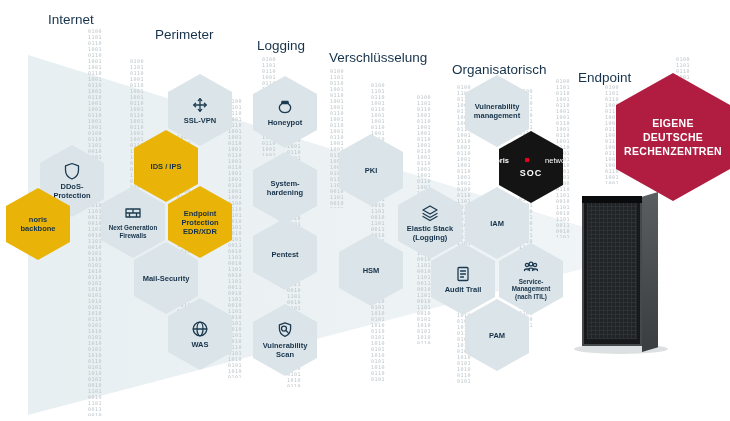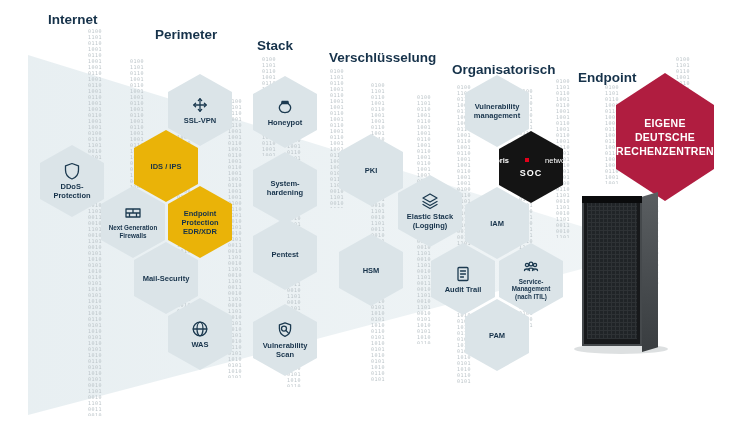--- a/index.html
+++ b/index.html
@@ -14,35 +14,35 @@
     clip-path:polygon(0 0, 0 100%, 100% 54%);
   }
   
   .bits{
     position:absolute;width:15px;overflow:hidden;z-index:2;
     font-family:"DejaVu Sans Mono",monospace;font-size:5px;line-height:6px;
     color:#bcc5c9;word-break:break-all;letter-spacing:0.5px;
   }
   
   .col-label{
-    position:absolute;z-index:5;font-size:13.5px;font-weight:bold;color:#16324a;white-space:nowrap;
+    position:absolute;z-index:5;font-size:13.5px;font-weight:normal;color:#16324a;white-space:nowrap;
   }
   
   .hex{
     position:absolute;width:64px;height:72px;z-index:3;box-sizing:border-box;
     clip-path:polygon(50% 0,100% 25%,100% 75%,50% 100%,0 75%,0 25%);
     background:#dbe4e8;display:flex;flex-direction:column;align-items:center;justify-content:center;
     text-align:center;padding:5px 6px;
   }
   .hex .hex-label{font-size:7.5px;font-weight:bold;color:#16324a;line-height:1.2;}
   .hex.dark{background:#eab308;}
   .hex.black{background:#141414;}
   .hex.black .hex-label{color:#ffffff;font-size:9px;letter-spacing:1px;}
   .hex .hex-label.small{font-size:6.3px;}
-  .hex.big{width:98px;height:128px;padding:10px 14px;}
+  .hex.big{width:114px;height:128px;padding:10px 14px;}
   .hex.red{background:#b01d40;}
   .hex.red .hex-label{color:#ffffff;font-size:10.5px;line-height:1.35;letter-spacing:0.3px;}
   .icon{width:18px;height:18px;margin-bottom:2px;flex:0 0 auto;}
   .icon path,.icon circle,.icon ellipse,.icon rect{fill:none;stroke:#1c3a50;stroke-width:1.3;stroke-linecap:round;stroke-linejoin:round;}
   .brand{display:flex;align-items:center;gap:15px;margin-bottom:3px;}
   .brand .b1{color:#ffffff;font-size:7.5px;font-weight:bold;}
   .brand .b2{color:#ffffff;font-size:7.5px;}
   .brand .dot{width:4px;height:4px;background:#e2001a;display:inline-block;margin:0 1px;}
   
   .rack{position:absolute;left:582px;top:192px;width:78px;height:160px;z-index:3;}
@@ -76,30 +76,33 @@
   <div class="bits" style="left:417px;top:94px;height:250px">010011010110100101101001100101101001011010010110100110010110100110010100011011010010110100101101001100101101001011010010110100110010110100101101001001011010010110100110010110100101101001011010011001011010010110100101101001100101101001010010110100101101001100101101001011000101101001011010011001011010010110100101101001100101101001011010010110100101100101101001011010010110100110010110100101101001011010011001011010010110100101101001011010010110</div>
   <div class="bits" style="left:457px;top:84px;height:300px">010011010110100101101001100101101001011010010110100110010110100110010100011011010010110100101101001100101101001011010010110100110010110100101101001001011010010110100110010110100101101001011010011001011010010110100101101001100101101001010010110100101101001100101101001011000101101001011010011001011010010110100101101001100101101001011010010110100101100101101001011010010110100110010110100101101001011010011001011010010110100101101001011010010110</div>
   <div class="bits" style="left:519px;top:88px;height:240px">010011010110100101101001100101101001011010010110100110010110100110010100011011010010110100101101001100101101001011010010110100110010110100101101001001011010010110100110010110100101101001011010011001011010010110100101101001100101101001010010110100101101001100101101001011000101101001011010011001011010010110100101101001100101101001011010010110100101100101101001011010010110100110010110100101101001011010011001011010010110100101101001011010010110</div>
   <div class="bits" style="left:556px;top:78px;height:160px">010011010110100101101001100101101001011010010110100110010110100110010100011011010010110100101101001100101101001011010010110100110010110100101101001001011010010110100110010110100101101001011010011001011010010110100101101001100101101001010010110100101101001100101101001011000101101001011010011001011010010110100101101001100101101001011010010110100101100101101001011010010110100110010110100101101001011010011001011010010110100101101001011010010110</div>
   <div class="bits" style="left:605px;top:84px;height:100px">010011010110100101101001100101101001011010010110100110010110100110010100011011010010110100101101001100101101001011010010110100110010110100101101001001011010010110100110010110100101101001011010011001011010010110100101101001100101101001010010110100101101001100101101001011000101101001011010011001011010010110100101101001100101101001011010010110100101100101101001011010010110100110010110100101101001011010011001011010010110100101101001011010010110</div>
   <div class="bits" style="left:645px;top:196px;height:90px">010011010110100101101001100101101001011010010110100110010110100110010100011011010010110100101101001100101101001011010010110100110010110100101101001001011010010110100110010110100101101001011010011001011010010110100101101001100101101001010010110100101101001100101101001011000101101001011010011001011010010110100101101001100101101001011010010110100101100101101001011010010110100110010110100101101001011010011001011010010110100101101001011010010110</div>
   <div class="bits" style="left:676px;top:56px;height:60px">010011010110100101101001100101101001011010010110100110010110100110010100011011010010110100101101001100101101001011010010110100110010110100101101001001011010010110100110010110100101101001011010011001011010010110100101101001100101101001010010110100101101001100101101001011000101101001011010011001011010010110100101101001100101101001011010010110100101100101101001011010010110100110010110100101101001011010011001011010010110100101101001011010010110</div>
 
   <div class="col-label" style="left:48px;top:12px">Internet</div>
   <div class="col-label" style="left:155px;top:27px">Perimeter</div>
-  <div class="col-label" style="left:257px;top:38px">Stack</div>
+  <div class="col-label" style="left:257px;top:38px">Logging</div>
   <div class="col-label" style="left:329px;top:50px">Verschlüsselung</div>
   <div class="col-label" style="left:452px;top:62px">Organisatorisch</div>
   <div class="col-label" style="left:578px;top:70px">Endpoint</div>
 
   <div class="hex" style="left:40px;top:145px">
     <svg class="icon" viewBox="0 0 18 18">
         <path d="M9 1.5 L15.5 3.8 V8 C15.5 12.5 12.8 15.6 9 17 C5.2 15.6 2.5 12.5 2.5 8 V3.8 Z"></path>
       </svg>
     <span class="hex-label">DDoS-Protection</span>
+  </div>
+  <div class="hex dark" style="left:6px;top:188px">
+    <span class="hex-label">noris backbone</span>
   </div>
 
   <div class="hex" style="left:168px;top:74px">
     <svg class="icon" viewBox="0 0 18 18">
         <path d="M9 3 L9 15 M3 9 L15 9"></path>
         <path d="M7.3 4.6 L9 2.8 L10.7 4.6 M7.3 13.4 L9 15.2 L10.7 13.4 M4.6 7.3 L2.8 9 L4.6 10.7 M13.4 7.3 L15.2 9 L13.4 10.7"></path>
       </svg>
     <span class="hex-label">SSL-VPN</span>
   </div>
   <div class="hex dark" style="left:134px;top:130px">
@@ -158,21 +161,21 @@
     <span class="hex-label">Vulnerability management</span>
   </div>
   <div class="hex black" style="left:499px;top:131px">
     <span class="brand">
       <span class="b1">noris</span>
         <span class="dot"></span>
         <span class="b2">network</span>
     </span>
     <span class="hex-label">SOC</span>
   </div>
-  <div class="hex" style="left:398px;top:175px">
+  <div class="hex" style="left:398px;top:187px">
     <svg class="icon" viewBox="0 0 18 18">
         <path d="M9 2 L16 6 L9 10 L2 6 Z M2 9.5 L9 13.5 L16 9.5 M2 12.5 L9 16.5 L16 12.5"></path>
       </svg>
     <span class="hex-label">Elastic Stack (Logging)</span>
   </div>
   <div class="hex" style="left:465px;top:187px">
     <span class="hex-label">IAM</span>
   </div>
   <div class="hex" style="left:431px;top:243px">
     <svg class="icon" viewBox="0 0 18 18">

